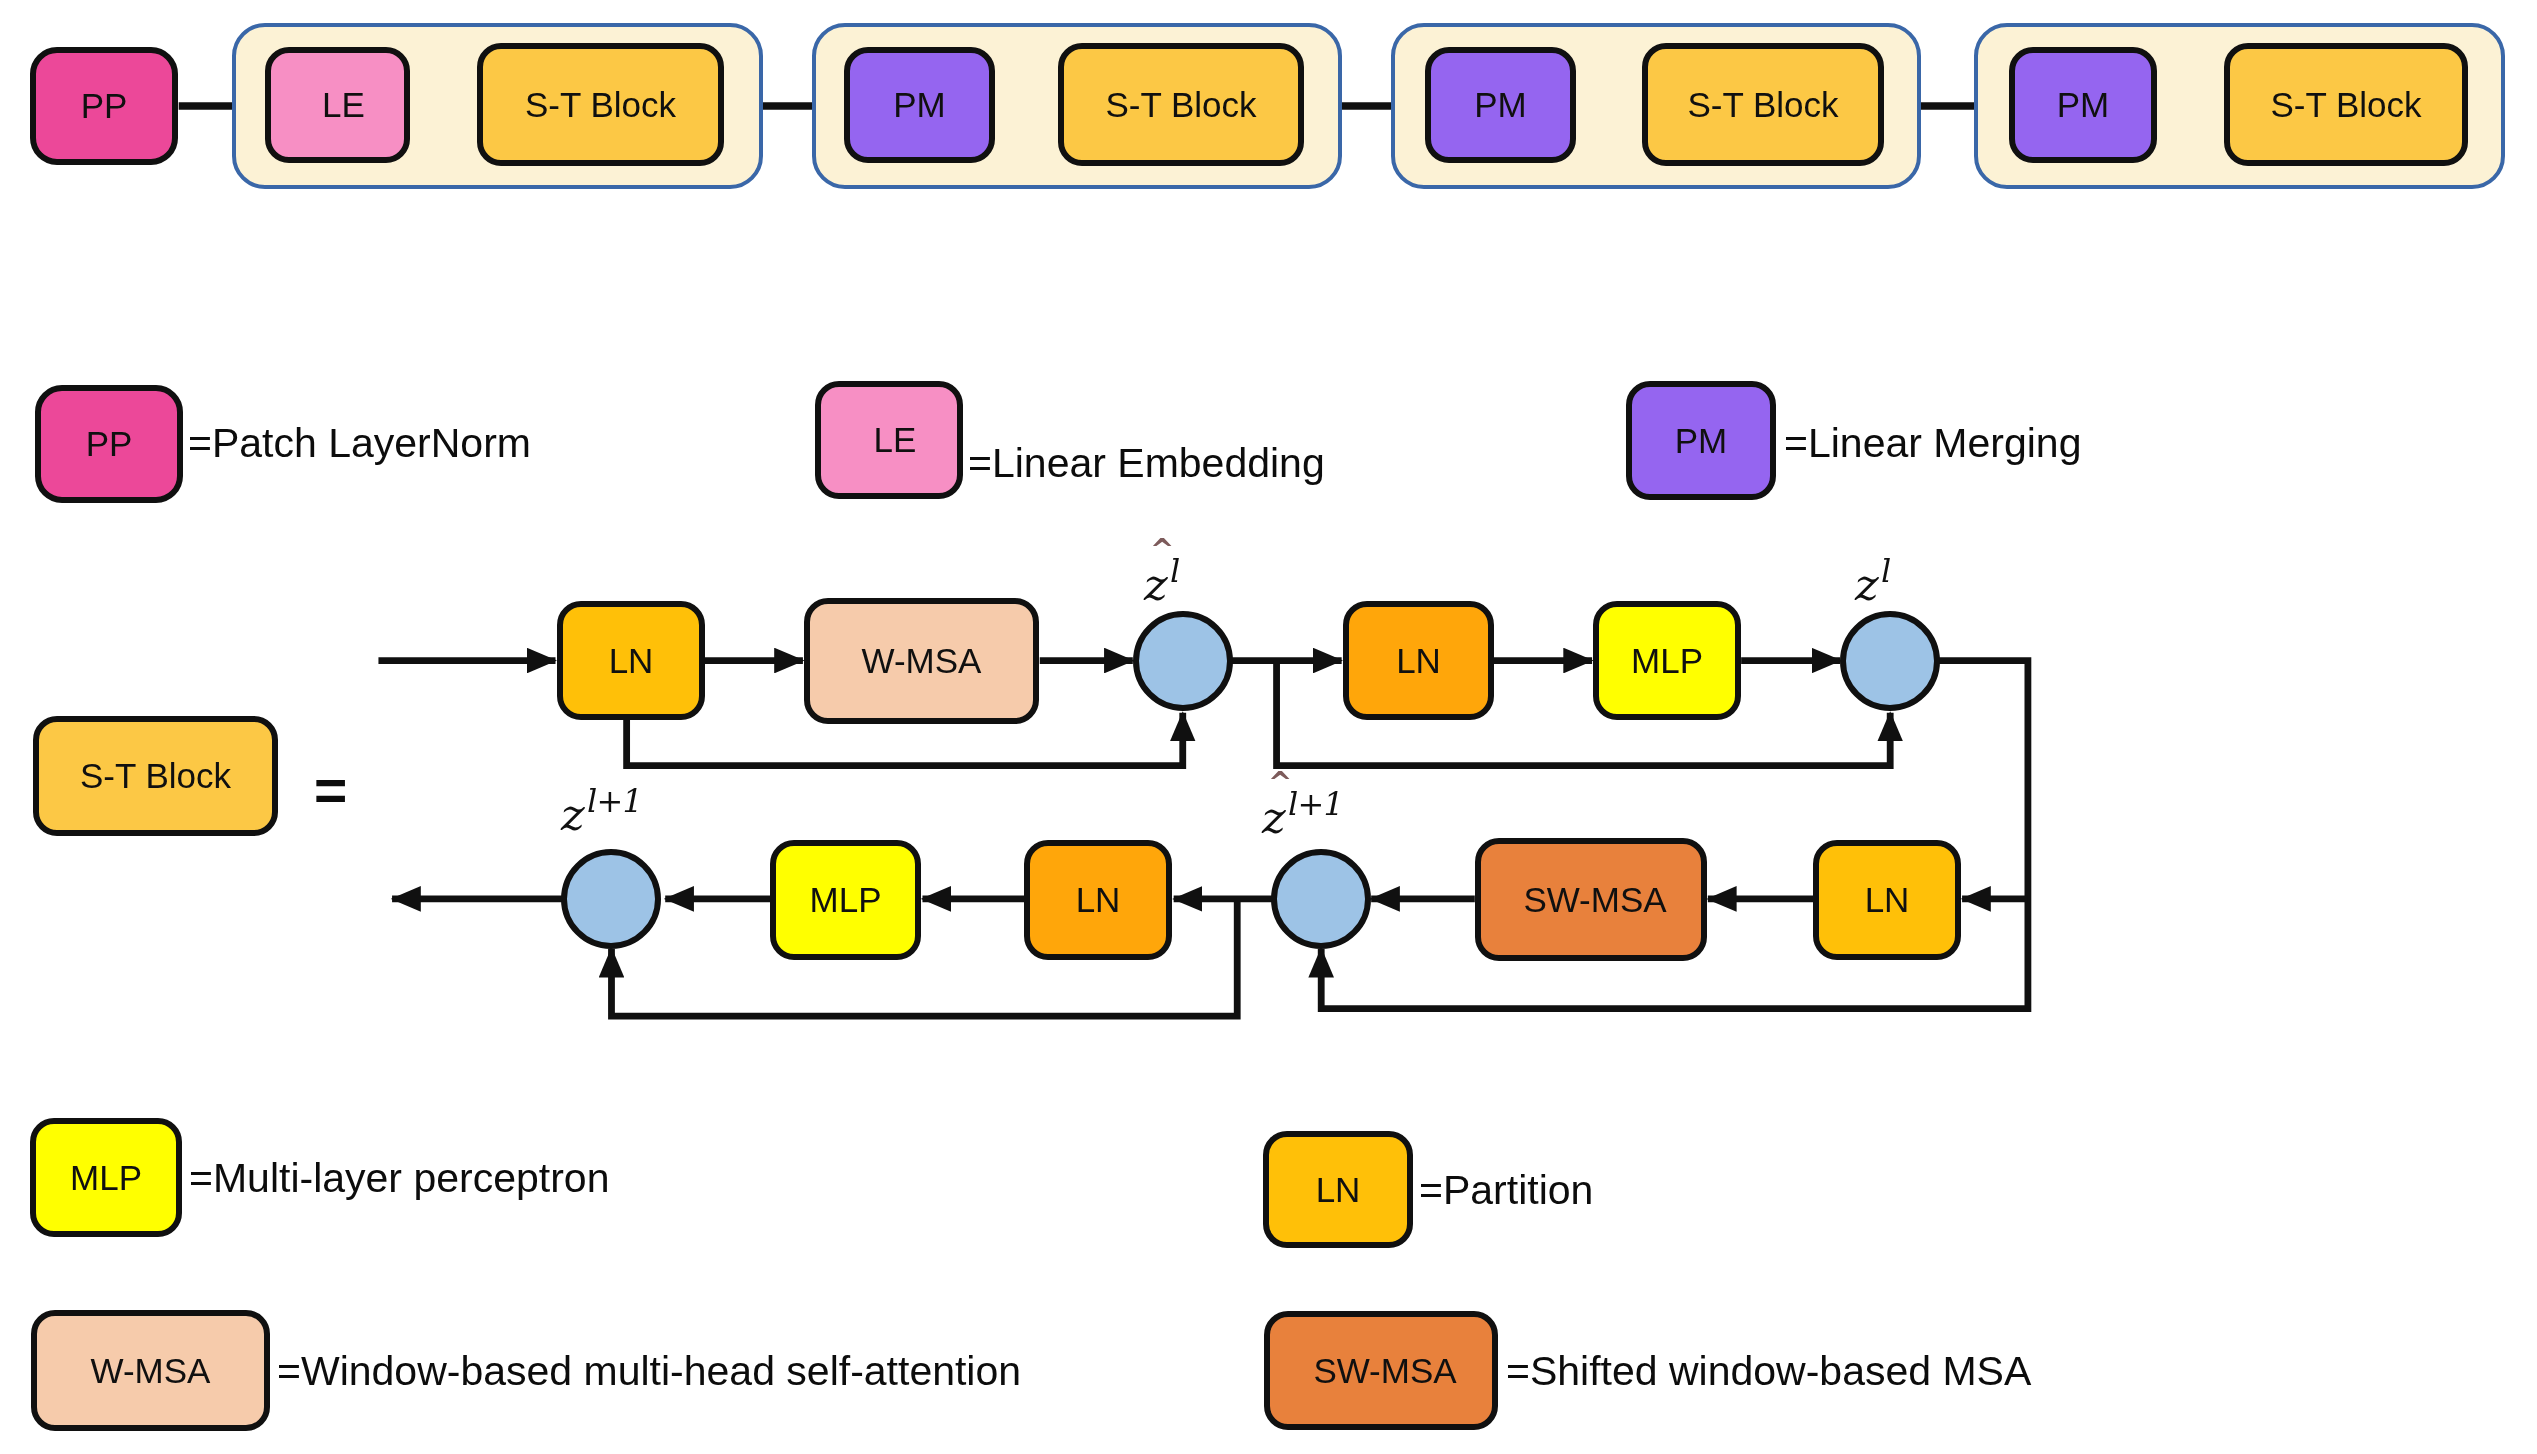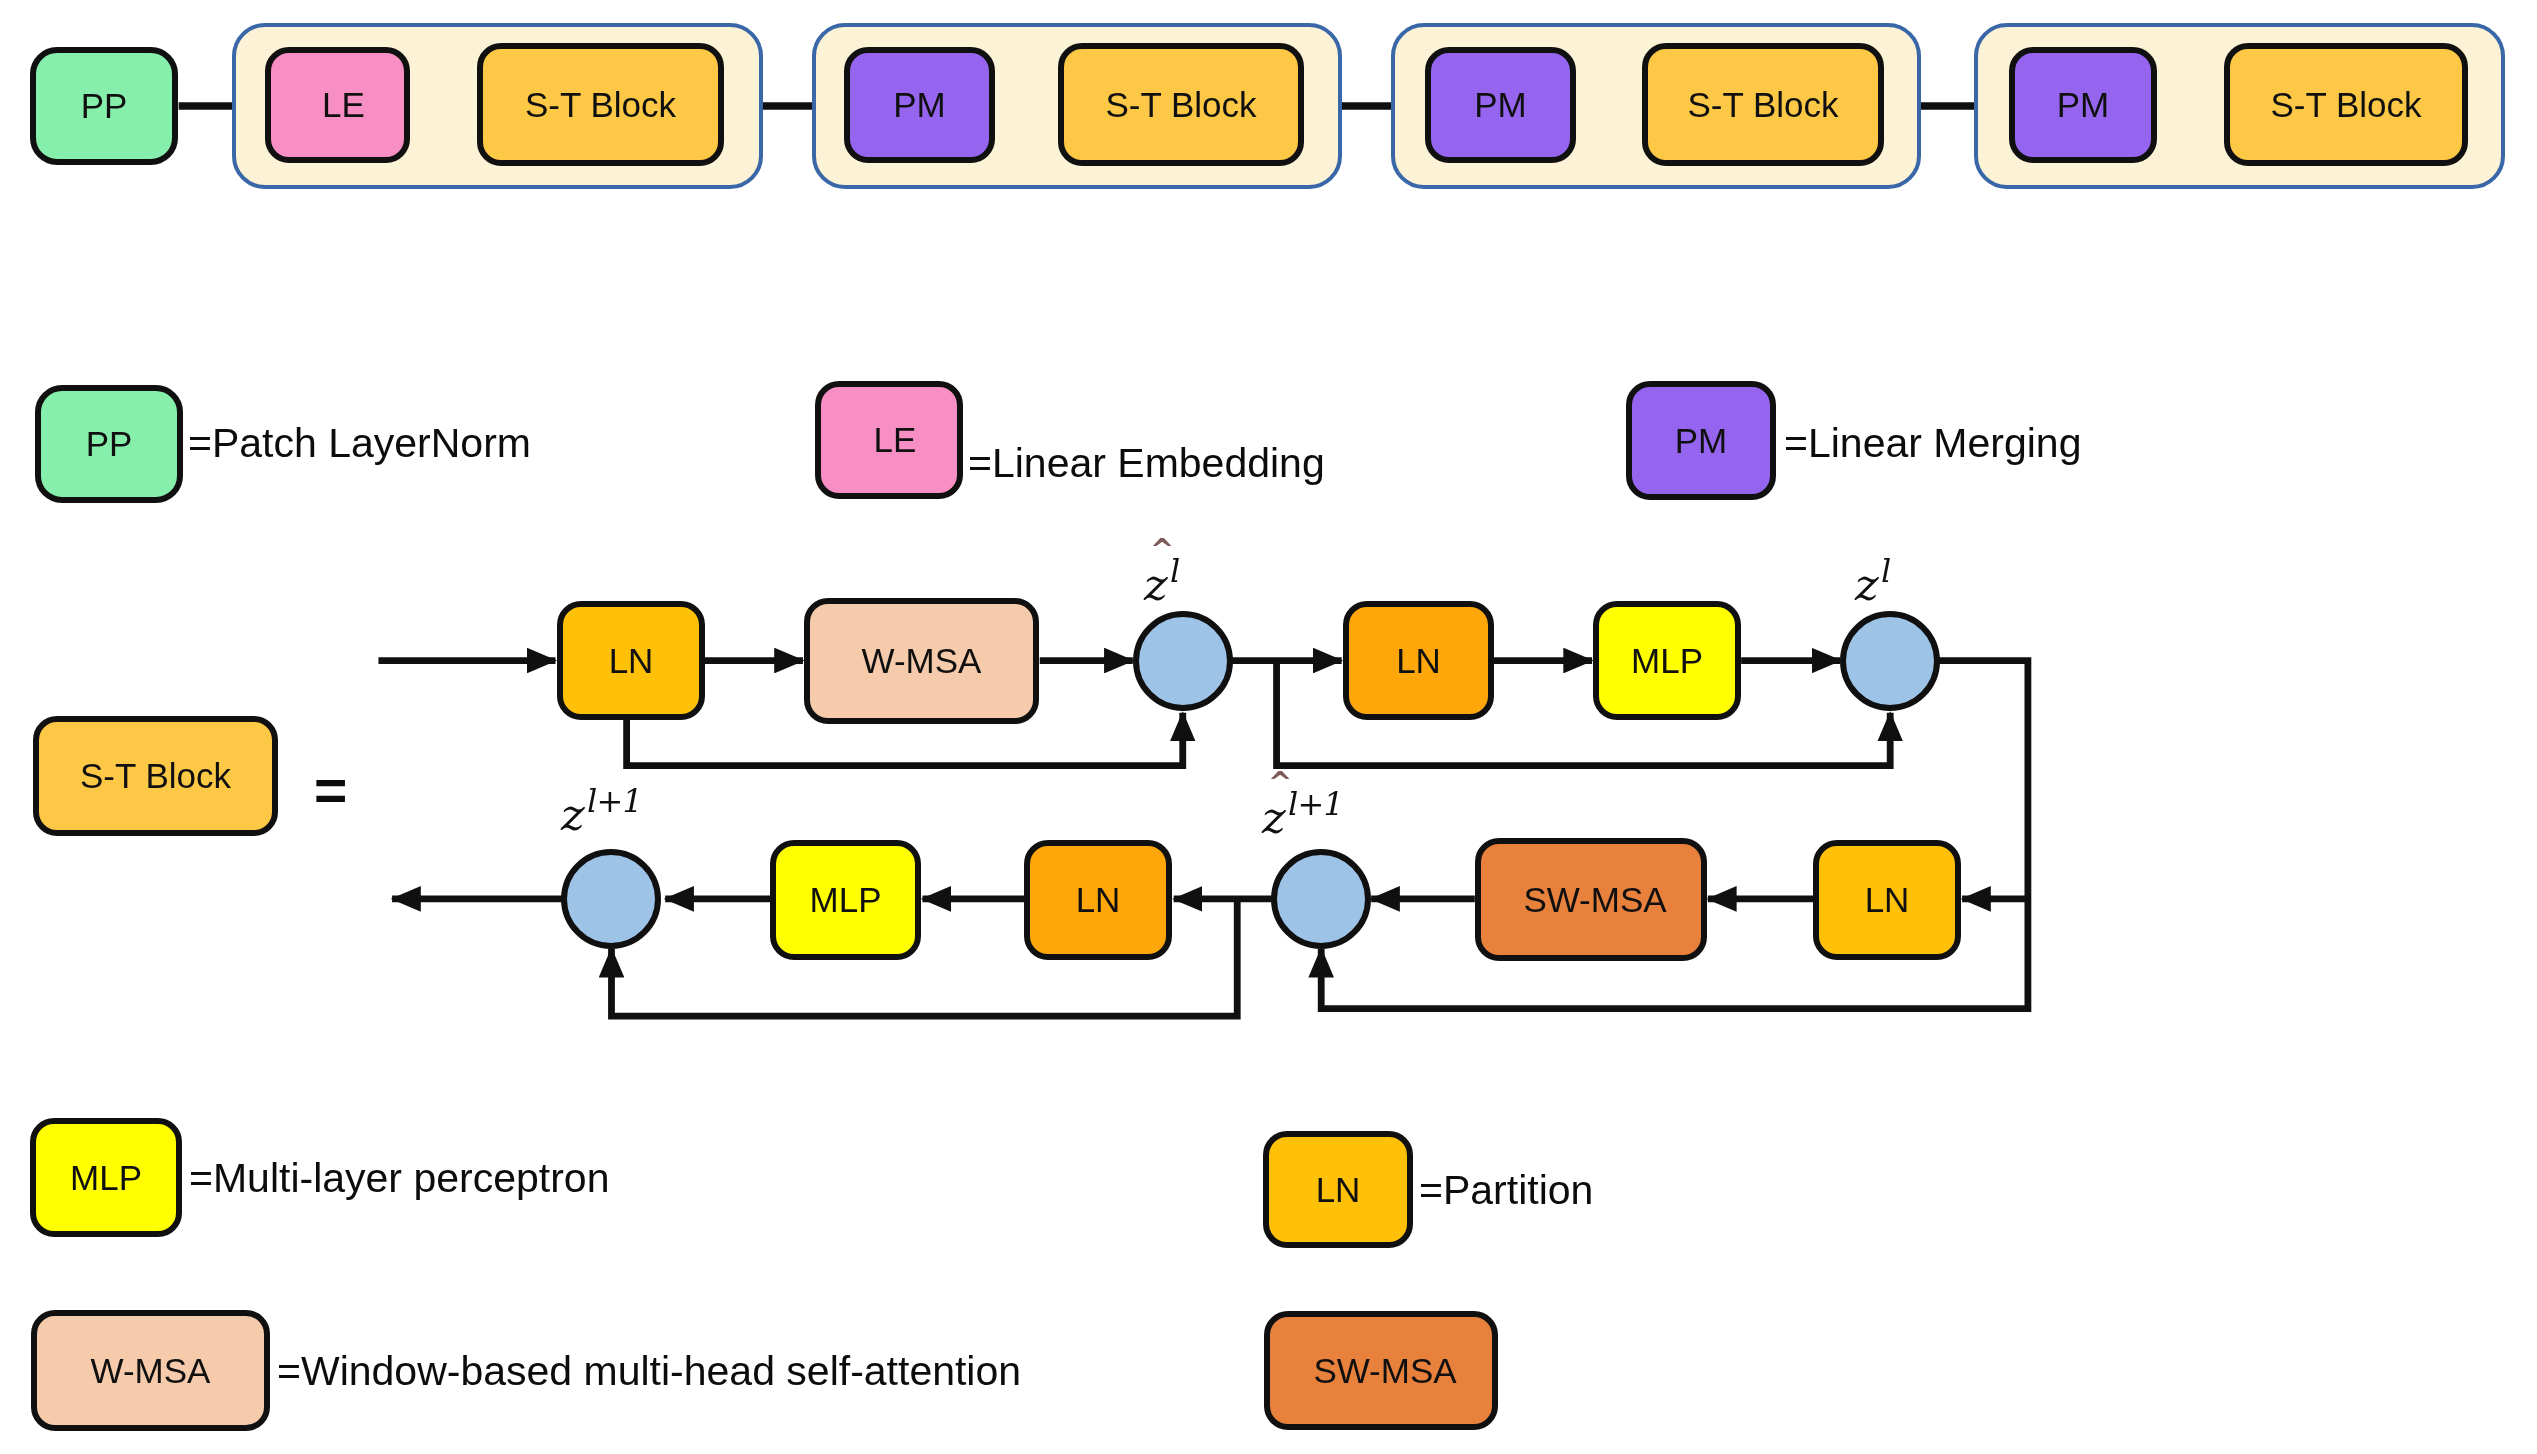--- a/index.html
+++ b/index.html
@@ -4,21 +4,21 @@
 <style>
   html,body { margin:0; padding:0; background:#ffffff; }
   #canvas { position:relative; width:2538px; height:1455px; background:#ffffff;
             font-family:"Liberation Sans", sans-serif; overflow:hidden; }
   #wires { position:absolute; left:0; top:0; }
   .stage { position:absolute; box-sizing:border-box; background:#FCF2D5;
            border:4.5px solid #3A67A8; border-radius:33px; }
   .box { position:absolute; box-sizing:border-box; border:6.8px solid #101010;
          border-radius:24px; display:flex; align-items:center; justify-content:center;
          font-size:35px; color:#101010; white-space:nowrap; }
-  .green  { background:#86efac; }
+  .green  { background:#ec4899; }
   .pink   { background:#F78FC4;padding-left:12px; }
   .purple { background:#9565F0; }
   .styel  { background:#FCC845; }
   .gold   { background:#FFC008; }
   .oln    { background:#FFA60A; }
   .peach  { background:#F6CBAB; }
   .yel    { background:#FFFF00;text-align:right; }
   .dor    { background:#E8813C;padding-left:8px; }
   .circle { position:absolute; box-sizing:border-box; width:100px; height:100px;
             border:6.8px solid #101010; border-radius:50%; background:#9DC3E6; }
@@ -137,15 +137,16 @@
   <div class="box yel" style="left:30px; top:1118px; width:152px; height:119px;">MLP</div>
   <div class="ltext" style="left:189px; top:1178px;">=Multi-layer perceptron</div>
 
   <div class="box gold" style="left:1263px; top:1131px; width:150px; height:117px;">LN</div>
   <div class="ltext" style="left:1419px; top:1190px;">=Partition</div>
 
   <div class="box peach" style="left:31px; top:1310px; width:239px; height:121px;">W-MSA</div>
   <div class="ltext" style="left:277px; top:1371px;">=Window-based multi-head self-attention</div>
 
   <div class="box dor" style="left:1264px; top:1311px; width:234px; height:119px;">SW-MSA</div>
+  <div class="ltext" style="left:1506px; top:1371px;">=Shifted window-based MSA</div>
 
 </div>
 
 
 </body></html>

